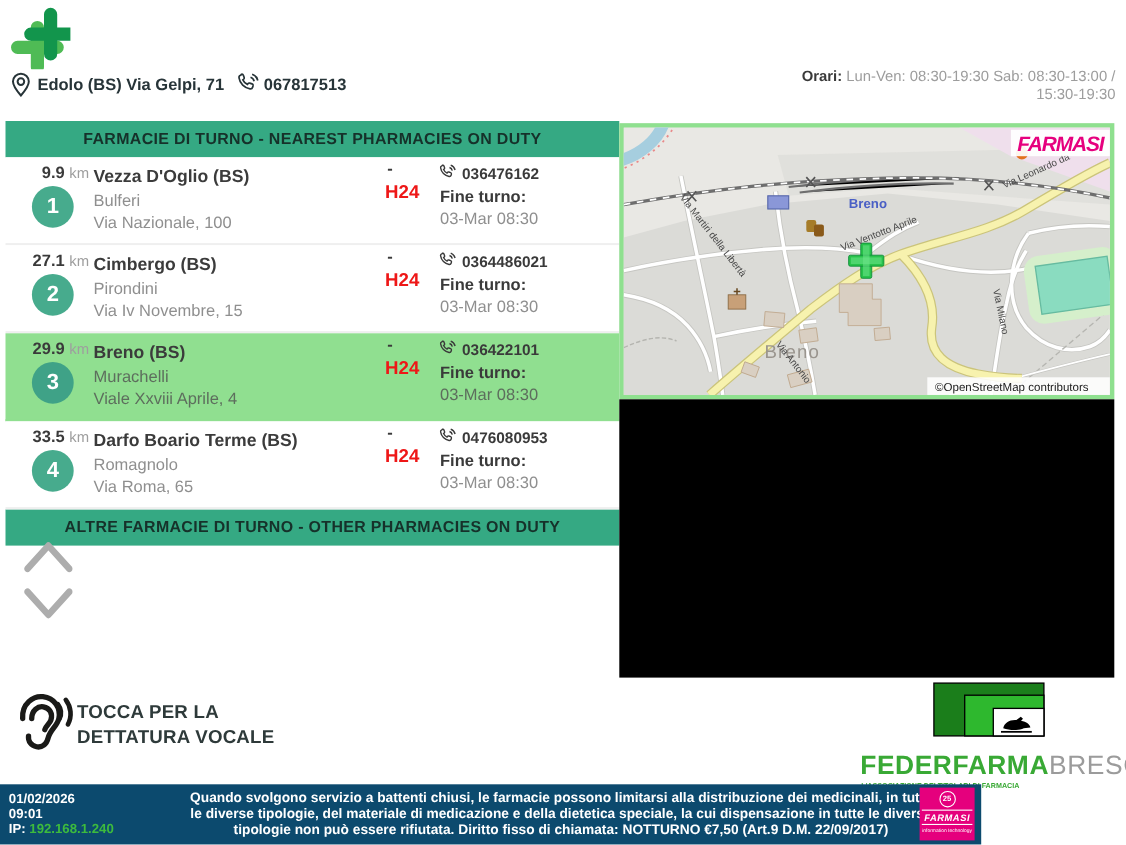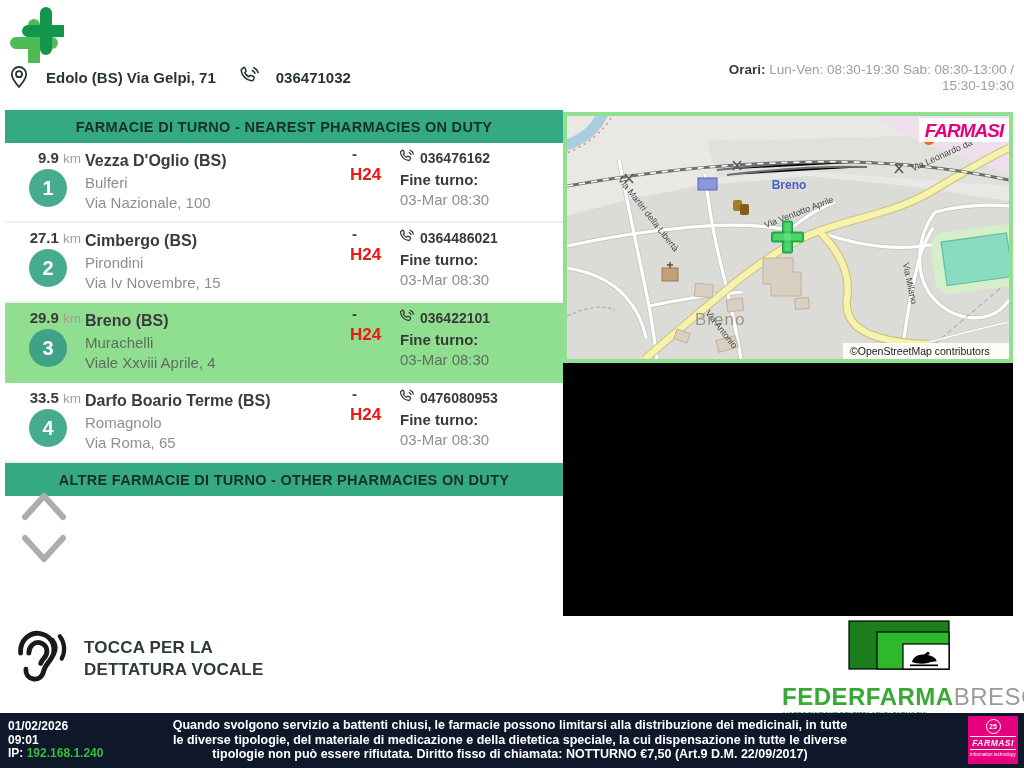--- a/index.html
+++ b/index.html
@@ -2,21 +2,21 @@
 <html><head>
 <meta charset="utf-8">
 <style>
   html,body{margin:0;padding:0;background:#fff;}
   *{box-sizing:border-box;font-family:"Liberation Sans",sans-serif;}
   #screen{position:relative;width:1024px;height:768px;background:#fff;overflow:hidden;}
 
   
   #logo-cross{position:absolute;left:8px;top:5px;width:56px;height:58px;}
   #page-title{position:absolute;left:68px;top:14px;font-size:29px;font-weight:bold;color:#39434b;letter-spacing:.2px;}
-  #addr-line{position:absolute;left:8px;top:64px;height:26px;display:flex;align-items:center;gap:16px;color:#273438;}
+  #addr-line{position:absolute;left:8px;top:64px;height:26px;display:flex;align-items:center;gap:4px;color:#273438;}
   #addr-line .txt{font-size:15px;font-weight:bold;color:#273438;}
   #addr-line svg{display:block;}
   #hours{position:absolute;right:10px;top:62px;width:290px;text-align:right;font-size:13.5px;line-height:16px;color:#9d9d9d;}
   #hours b{color:#3a3a3a;}
 
   
   #list-panel{position:absolute;left:5px;top:110px;width:558px;}
   .green-bar{height:33px;background:#35a983;color:#16312a;font-size:14.5px;font-weight:bold;
              display:flex;align-items:center;justify-content:center;letter-spacing:.3px;}
   .row{position:relative;height:80px;background:#fff;border-bottom:2px solid #efefef;cursor:pointer;}
@@ -40,33 +40,33 @@
   .row.highlighted .fineV{color:#5d6e5d;}
 
   .scroll-btn{position:absolute;left:22px;width:44px;height:32px;cursor:pointer;background:transparent;border:0;padding:0;}
   #scroll-up{top:490px;} #scroll-down{top:533px;}
 
   
   #map-frame{position:absolute;left:563px;top:112px;width:450px;height:251px;border:4px solid #8fe08f;background:#e9e8e4;cursor:pointer;}
   #black-box{position:absolute;left:563px;top:363px;width:450px;height:253px;background:#000;}
 
   
-  #voice-btn{position:absolute;left:8px;top:628px;display:flex;align-items:center;gap:14px;cursor:pointer;}
+  #voice-btn{position:absolute;left:8px;top:628px;display:flex;align-items:center;cursor:pointer;}
   #voice-txt{font-size:17px;font-weight:bold;color:#2e3a3a;line-height:22px;letter-spacing:.2px;}
 
   
   #federfarma{position:absolute;left:782px;top:620px;width:233px;text-align:center;}
   #ff-logo{display:block;margin:0 auto;}
   #ff-word{font-size:24px;letter-spacing:.5px;white-space:nowrap;margin-top:13px;}
   #ff-word .g{color:#39a935;font-weight:bold;}
   #ff-word .b{color:#9b9b9b;font-weight:normal;}
   #ff-sub{font-size:6.5px;color:#39a935;line-height:7.5px;text-align:left;padding-left:1px;font-weight:bold;}
 
   
-  #footer{position:absolute;left:0;top:713px;width:1024px;height:55px;background:#0f172a;color:#fff;}
+  #footer{position:absolute;left:0;top:713px;width:892px;height:55px;background:#0c4a6e;color:#fff;}
   #foot-left{position:absolute;left:8px;top:7px;font-size:12px;font-weight:bold;line-height:13.5px;}
   #foot-left .ip{color:#3dbb3d;}
   #foot-center{position:absolute;left:168px;top:5px;width:684px;text-align:center;font-size:12.5px;font-weight:bold;line-height:14.5px;}
   #farmasi-box{position:absolute;right:6px;top:3px;width:50px;height:48px;background:#e5007d;color:#fff;
                display:flex;flex-direction:column;align-items:center;cursor:default;}
   #farmasi-badge{width:15px;height:15px;border:1.5px solid #fff;border-radius:50%;font-size:7px;font-weight:bold;
                  display:flex;align-items:center;justify-content:center;margin-top:3px;}
   #farmasi-word{font-size:8.5px;font-weight:bold;font-style:italic;letter-spacing:.5px;
                 border-top:1px solid #fff;border-bottom:1px solid #fff;padding:1px 2px;margin-top:2px;}
   #farmasi-sub{font-size:4.5px;margin-top:2px;white-space:nowrap;}
@@ -88,21 +88,21 @@
     <svg width="22" height="24" viewBox="0 0 22 24">
       <path d="M11,2 a7.2,7.2 0 0 1 7.2,7.2 c0,4.6 -7.2,12.6 -7.2,12.6 s-7.2,-8 -7.2,-12.6 a7.2,7.2 0 0 1 7.2,-7.2 z" fill="none" stroke="#273438" stroke-width="1.8"></path>
       <circle cx="11" cy="9.2" r="3" fill="none" stroke="#273438" stroke-width="1.8"></circle>
     </svg>
     <span class="txt">Edolo (BS) Via Gelpi, 71</span>
     <svg width="22" height="22" viewBox="0 0 24 24" style="margin-left:6px">
       <path d="M5.2,2.6 C4.2,2.9 3.4,4 3.6,5.2 C4.4,10.8 8.9,15.3 14.5,16.1 C15.7,16.3 16.8,15.5 17.1,14.5 L17.5,13.1 C17.7,12.3 17.3,11.5 16.5,11.2 L14.2,10.4 C13.5,10.2 12.8,10.4 12.4,11 L11.9,11.7 C9.9,10.8 8.3,9.2 7.4,7.2 L8.1,6.7 C8.7,6.3 8.9,5.6 8.7,4.9 L7.9,2.7 C7.6,1.9 6.8,1.5 6,1.7 Z" fill="none" stroke="#273438" stroke-width="1.7"></path>
       <path d="M15,4.6 a5.5,5.5 0 0 1 3.6,4" fill="none" stroke="#273438" stroke-width="1.7"></path>
       <path d="M16.6,1.6 a9,9 0 0 1 5.6,6.2" fill="none" stroke="#273438" stroke-width="1.7"></path>
     </svg>
-    <span class="txt">036471032</span>
+    <span class="txt">067817513</span>
   </div>
 
   <div id="hours">
     <b>Orari:</b>
     <span>Lun-Ven: 08:30-19:30 Sab: 08:30-13:00 / 15:30-19:30</span>
   </div>
 
   <div id="list-panel">
     <div class="green-bar">FARMACIE DI TURNO - NEAREST PHARMACIES ON DUTY</div>
 

